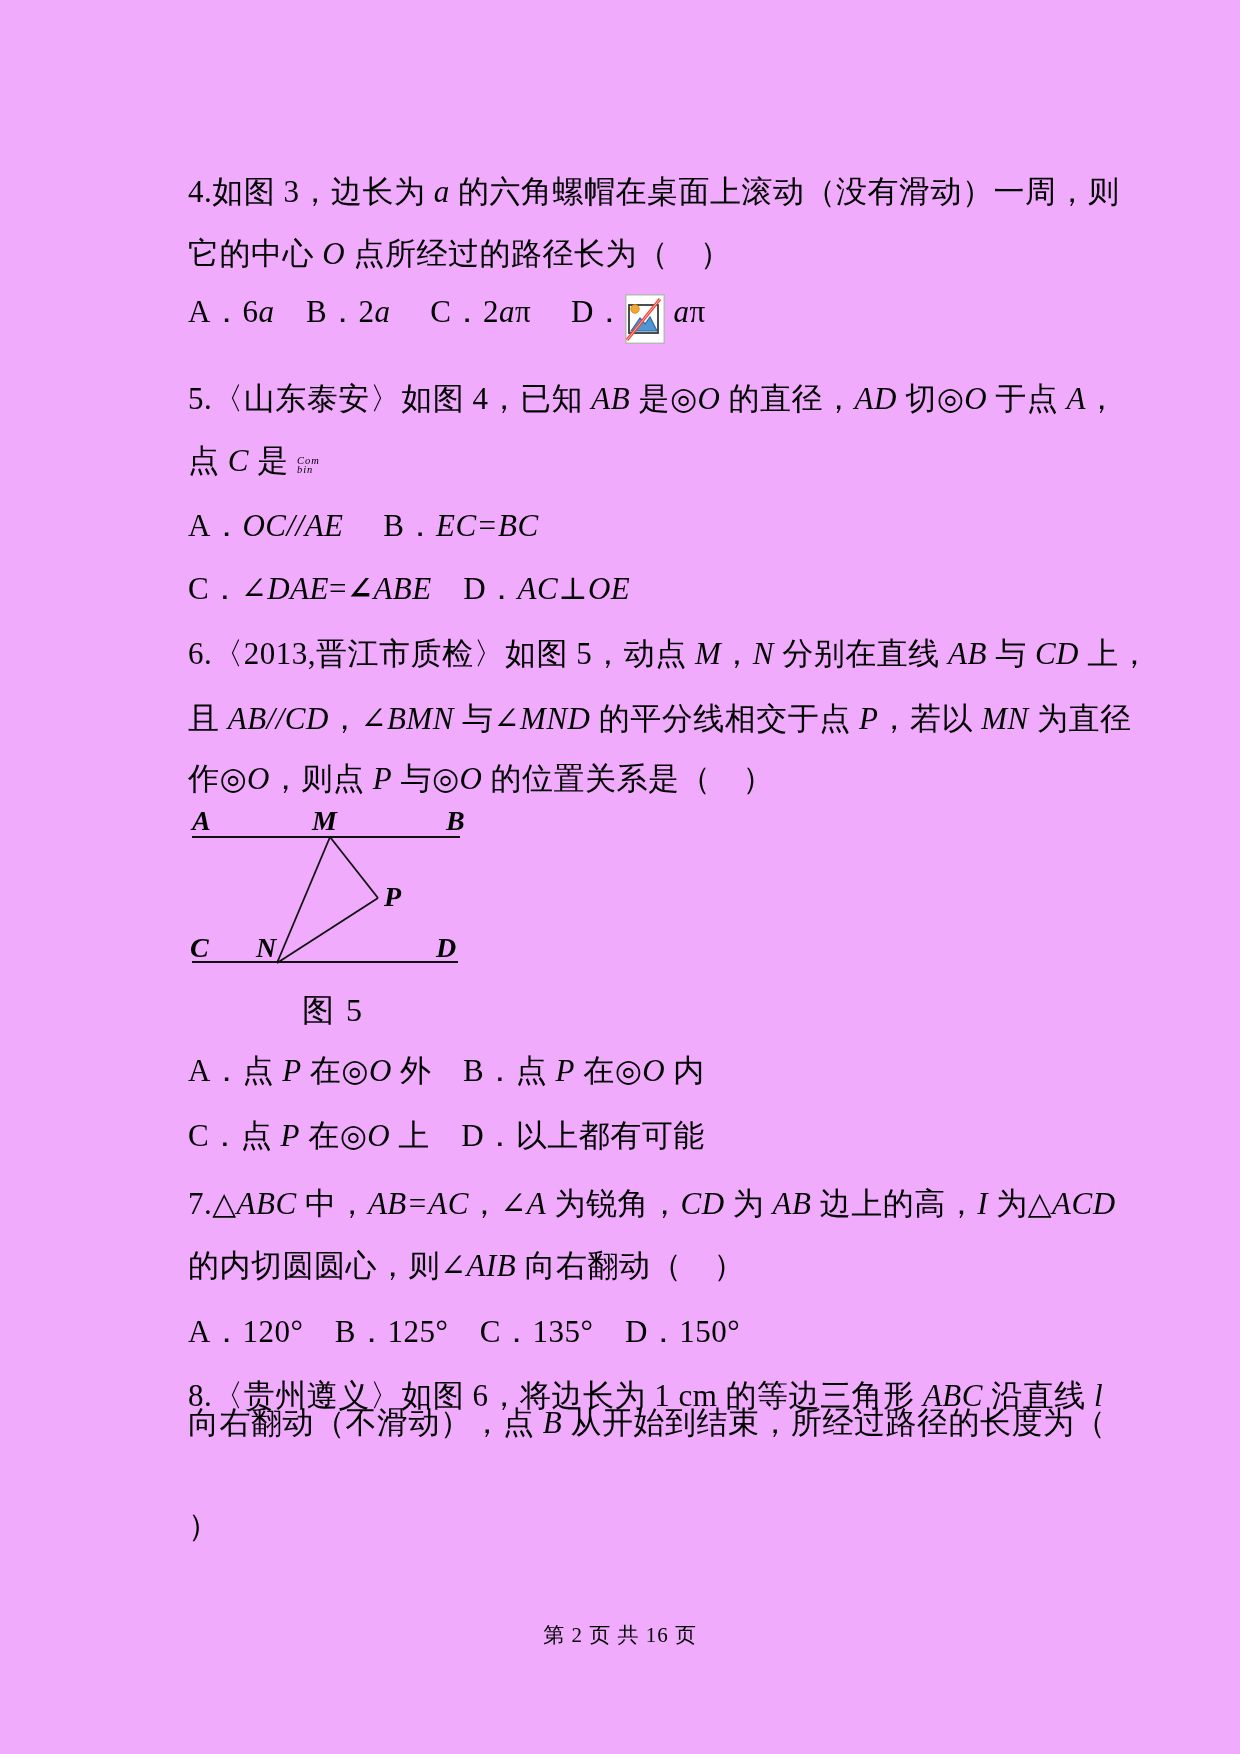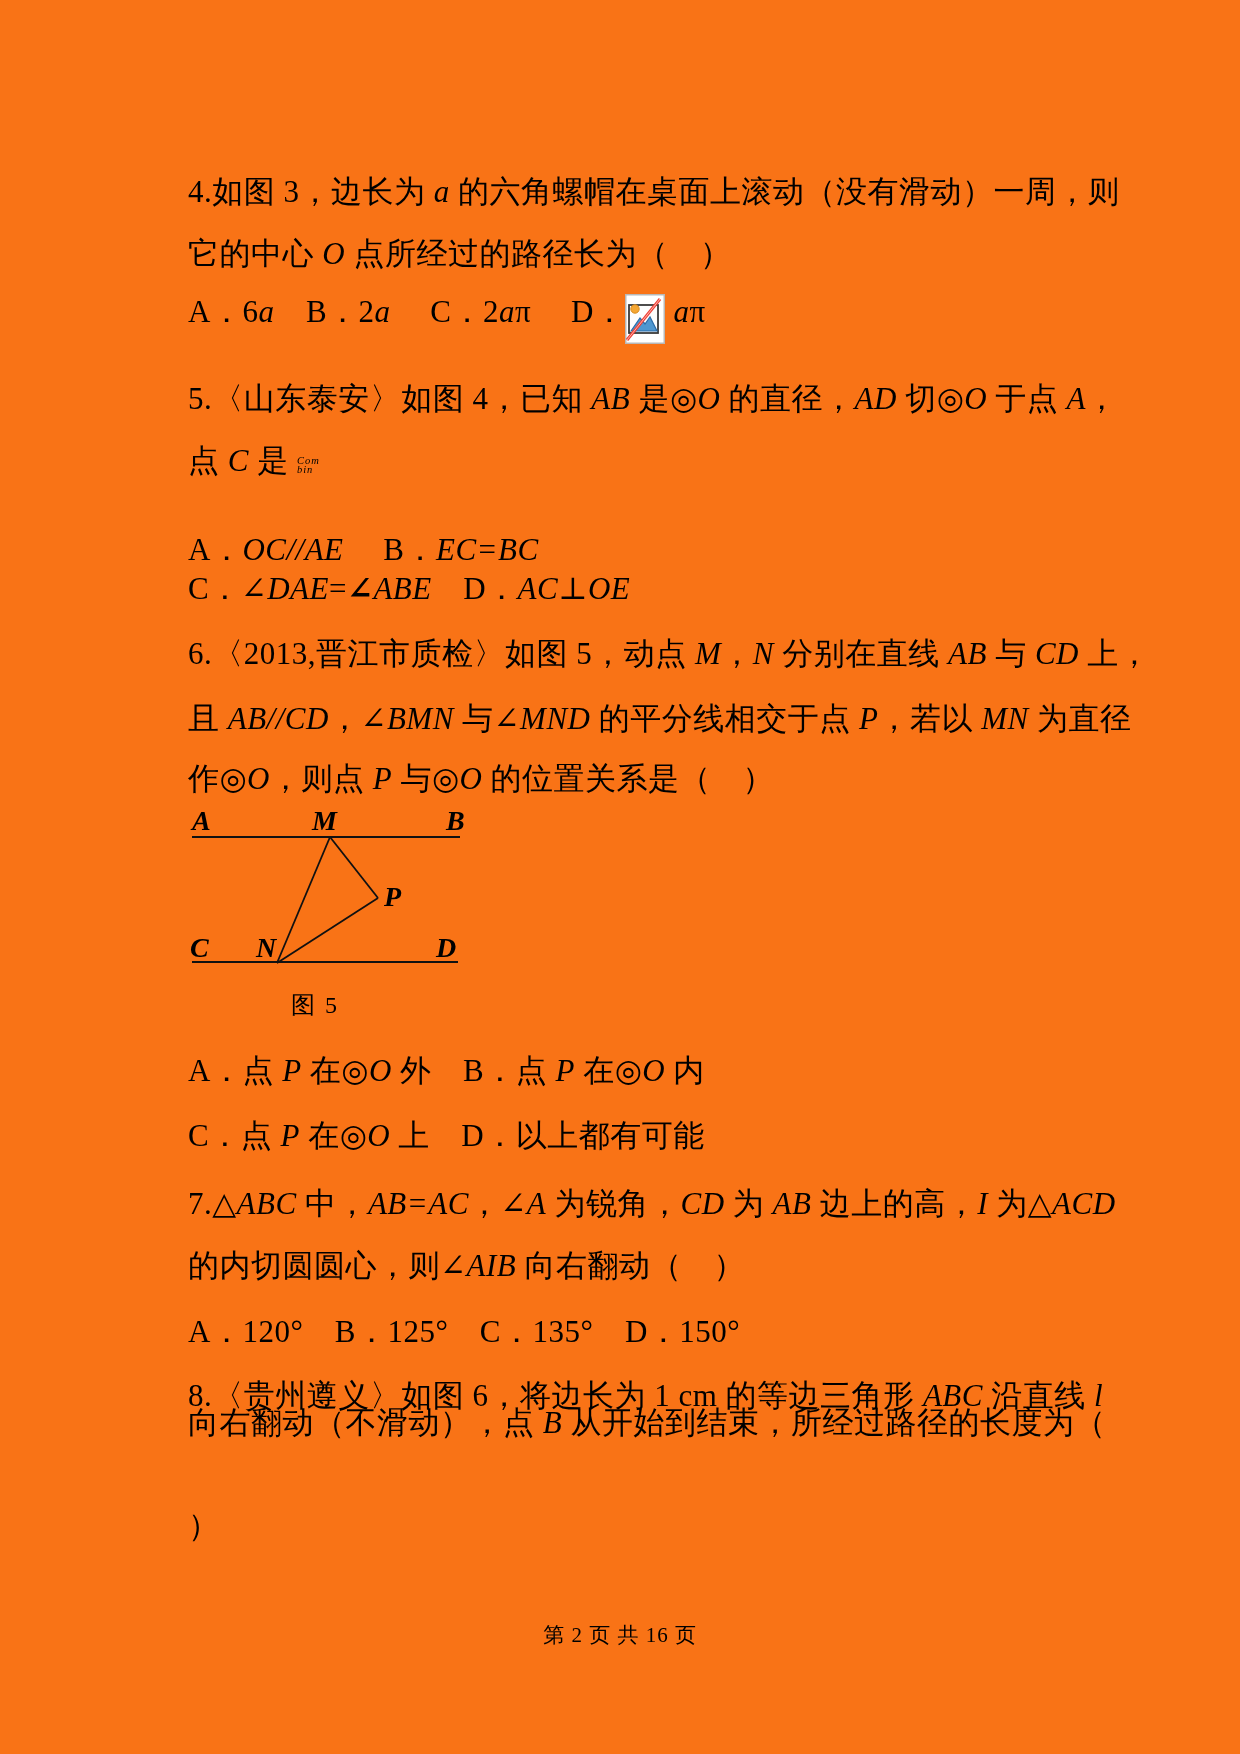--- a/index.html
+++ b/index.html
@@ -1,34 +1,34 @@
 <!DOCTYPE html>
 <html><head>
 <meta charset="utf-8">
 <style>
   html,body{margin:0;padding:0;}
   body{
     width:1240px;height:1754px;position:relative;background:#ffffff;color:#000;
     font-family:"Liberation Serif","DejaVu Serif",serif;overflow:hidden;
   }
-  .page{position:absolute;inset:0;background:#f97316;}
+  .page{position:absolute;inset:0;background:#f0abfc;}
   .line{
     position:absolute;left:188px;font-size:31px;line-height:40px;
     white-space:pre;letter-spacing:0.5px;
   }
   .line .i{font-style:italic;}
   .line .b{font-weight:bold;}
   .stack{
     display:inline-block;font-style:italic;font-size:10.5px;line-height:9.5px;
     letter-spacing:1px;vertical-align:-2px;text-align:left;
   }
   .stack span{display:block;}
   .bimg{display:inline-block;width:40px;height:50px;vertical-align:-22px;}
   .figure-wrap{position:absolute;left:180px;top:795px;width:300px;height:185px;}
-  .fig-caption{position:absolute;left:291px;top:989px;font-size:24px;letter-spacing:2px;}
+  .fig-caption{position:absolute;left:302px;top:989px;font-size:32px;letter-spacing:2px;}
   .footer{
     position:absolute;left:0;right:0;top:1621px;text-align:center;
     font-size:21px;letter-spacing:1px;
   }
   svg text{
     font-family:"Liberation Serif","DejaVu Serif",serif;
     font-style:italic;font-weight:bold;font-size:28px;fill:#000;
   }
 </style>
 </head>
@@ -42,21 +42,21 @@
       <div class="line" style="top: 292px;"><span>A．6</span><span class="i">a</span><span>　B．2</span><span class="i">a</span><span>　 C．2</span><span class="i">a</span><span>π　 D．</span><span class="bimg"><svg width="40" height="50" viewBox="0 0 40 50">
             <rect x="0.75" y="0.75" width="38.5" height="48.5" fill="#ffffff" stroke="#b8b8b8" stroke-width="1.5"></rect>
             <rect x="4" y="11" width="29" height="28" fill="#fdfdfd" stroke="#3a3a3a" stroke-width="1.8"></rect>
             <circle cx="10" cy="15" r="4.2" fill="#f5a733" stroke="#d98c1f" stroke-width="1"></circle>
             <path d="M6 37 L15 24 L20 30 L25 23 L32 37 Z" fill="#4f97d0" stroke="#2b6ca8" stroke-width="1.2"></path>
             <path d="M2 46 L35 5" stroke="#ef4136" stroke-width="3" fill="none"></path>
             <path d="M2 46 L35 5" stroke="#ffb3ad" stroke-width="1" fill="none"></path>
           </svg></span><span> </span><span class="i">a</span><span>π</span></div>
       <div class="line" style="top: 379px;"><span>5.〈山东泰安〉如图 4，已知 </span><span class="i">AB</span><span> 是◎</span><span class="i">O</span><span> 的直径，</span><span class="i">AD</span><span> 切◎</span><span class="i">O</span><span> 于点 </span><span class="i">A</span><span>，</span></div>
       <div class="line" style="top: 441px;"><span>点 </span><span class="i">C</span><span> 是 </span><span class="stack"><span>Com</span><span>bin</span></span></div>
-      <div class="line" style="top: 506px; margin-top: 24px;"><span>A．</span><span class="i">OC//AE</span><span>　 B．</span><span class="i">EC=BC</span></div>
+      <div class="line" style="top: 506px;"><span>A．</span><span class="i">OC//AE</span><span>　 B．</span><span class="i">EC=BC</span></div>
       <div class="line" style="top: 569px;"><span>C．∠</span><span class="i">DAE</span><span>=</span><span class="b">∠</span><span class="i">ABE</span><span>　D．</span><span class="i">AC</span><span>⊥</span><span class="i">OE</span></div>
       <div class="line" style="top: 634px;"><span>6.〈2013,晋江市质检〉如图 5，动点 </span><span class="i">M</span><span>，</span><span class="i">N</span><span> 分别在直线 </span><span class="i">AB</span><span> 与 </span><span class="i">CD</span><span> 上，</span></div>
       <div class="line" style="top: 699px;"><span>且 </span><span class="i">AB//CD</span><span>，∠</span><span class="i">BMN</span><span> 与∠</span><span class="i">MND</span><span> 的平分线相交于点 </span><span class="i">P</span><span>，若以 </span><span class="i">MN</span><span> 为直径</span></div>
       <div class="line" style="top: 759px;"><span>作◎</span><span class="i">O</span><span>，则点 </span><span class="i">P</span><span> 与◎</span><span class="i">O</span><span> 的位置关系是（　）</span></div>
       <div class="line" style="top: 1051px;"><span>A．点 </span><span class="i">P</span><span> 在◎</span><span class="i">O</span><span> 外　B．点 </span><span class="i">P</span><span> 在◎</span><span class="i">O</span><span> 内</span></div>
       <div class="line" style="top: 1116px;"><span>C．点 </span><span class="i">P</span><span> 在◎</span><span class="i">O</span><span> 上　D．以上都有可能</span></div>
       <div class="line" style="top: 1184px;"><span>7.△</span><span class="i">ABC</span><span> 中，</span><span class="i">AB=AC</span><span>，∠</span><span class="i">A</span><span> 为锐角，</span><span class="i">CD</span><span> 为 </span><span class="i">AB</span><span> 边上的高，</span><span class="i">I</span><span> 为△</span><span class="i">ACD</span></div>
       <div class="line" style="top: 1246px;"><span>的内切圆圆心，则∠</span><span class="i">AIB</span><span> 向右翻动（　）</span></div>
       <div class="line" style="top: 1312px;"><span>A．120°　B．125°　C．135°　D．150°</span></div>
       <div class="line" style="top: 1376px;"><span>8.〈贵州遵义〉如图 6，将边长为 1 cm 的等边三角形 </span><span class="i">ABC</span><span> 沿直线 </span><span class="i">l</span></div>

